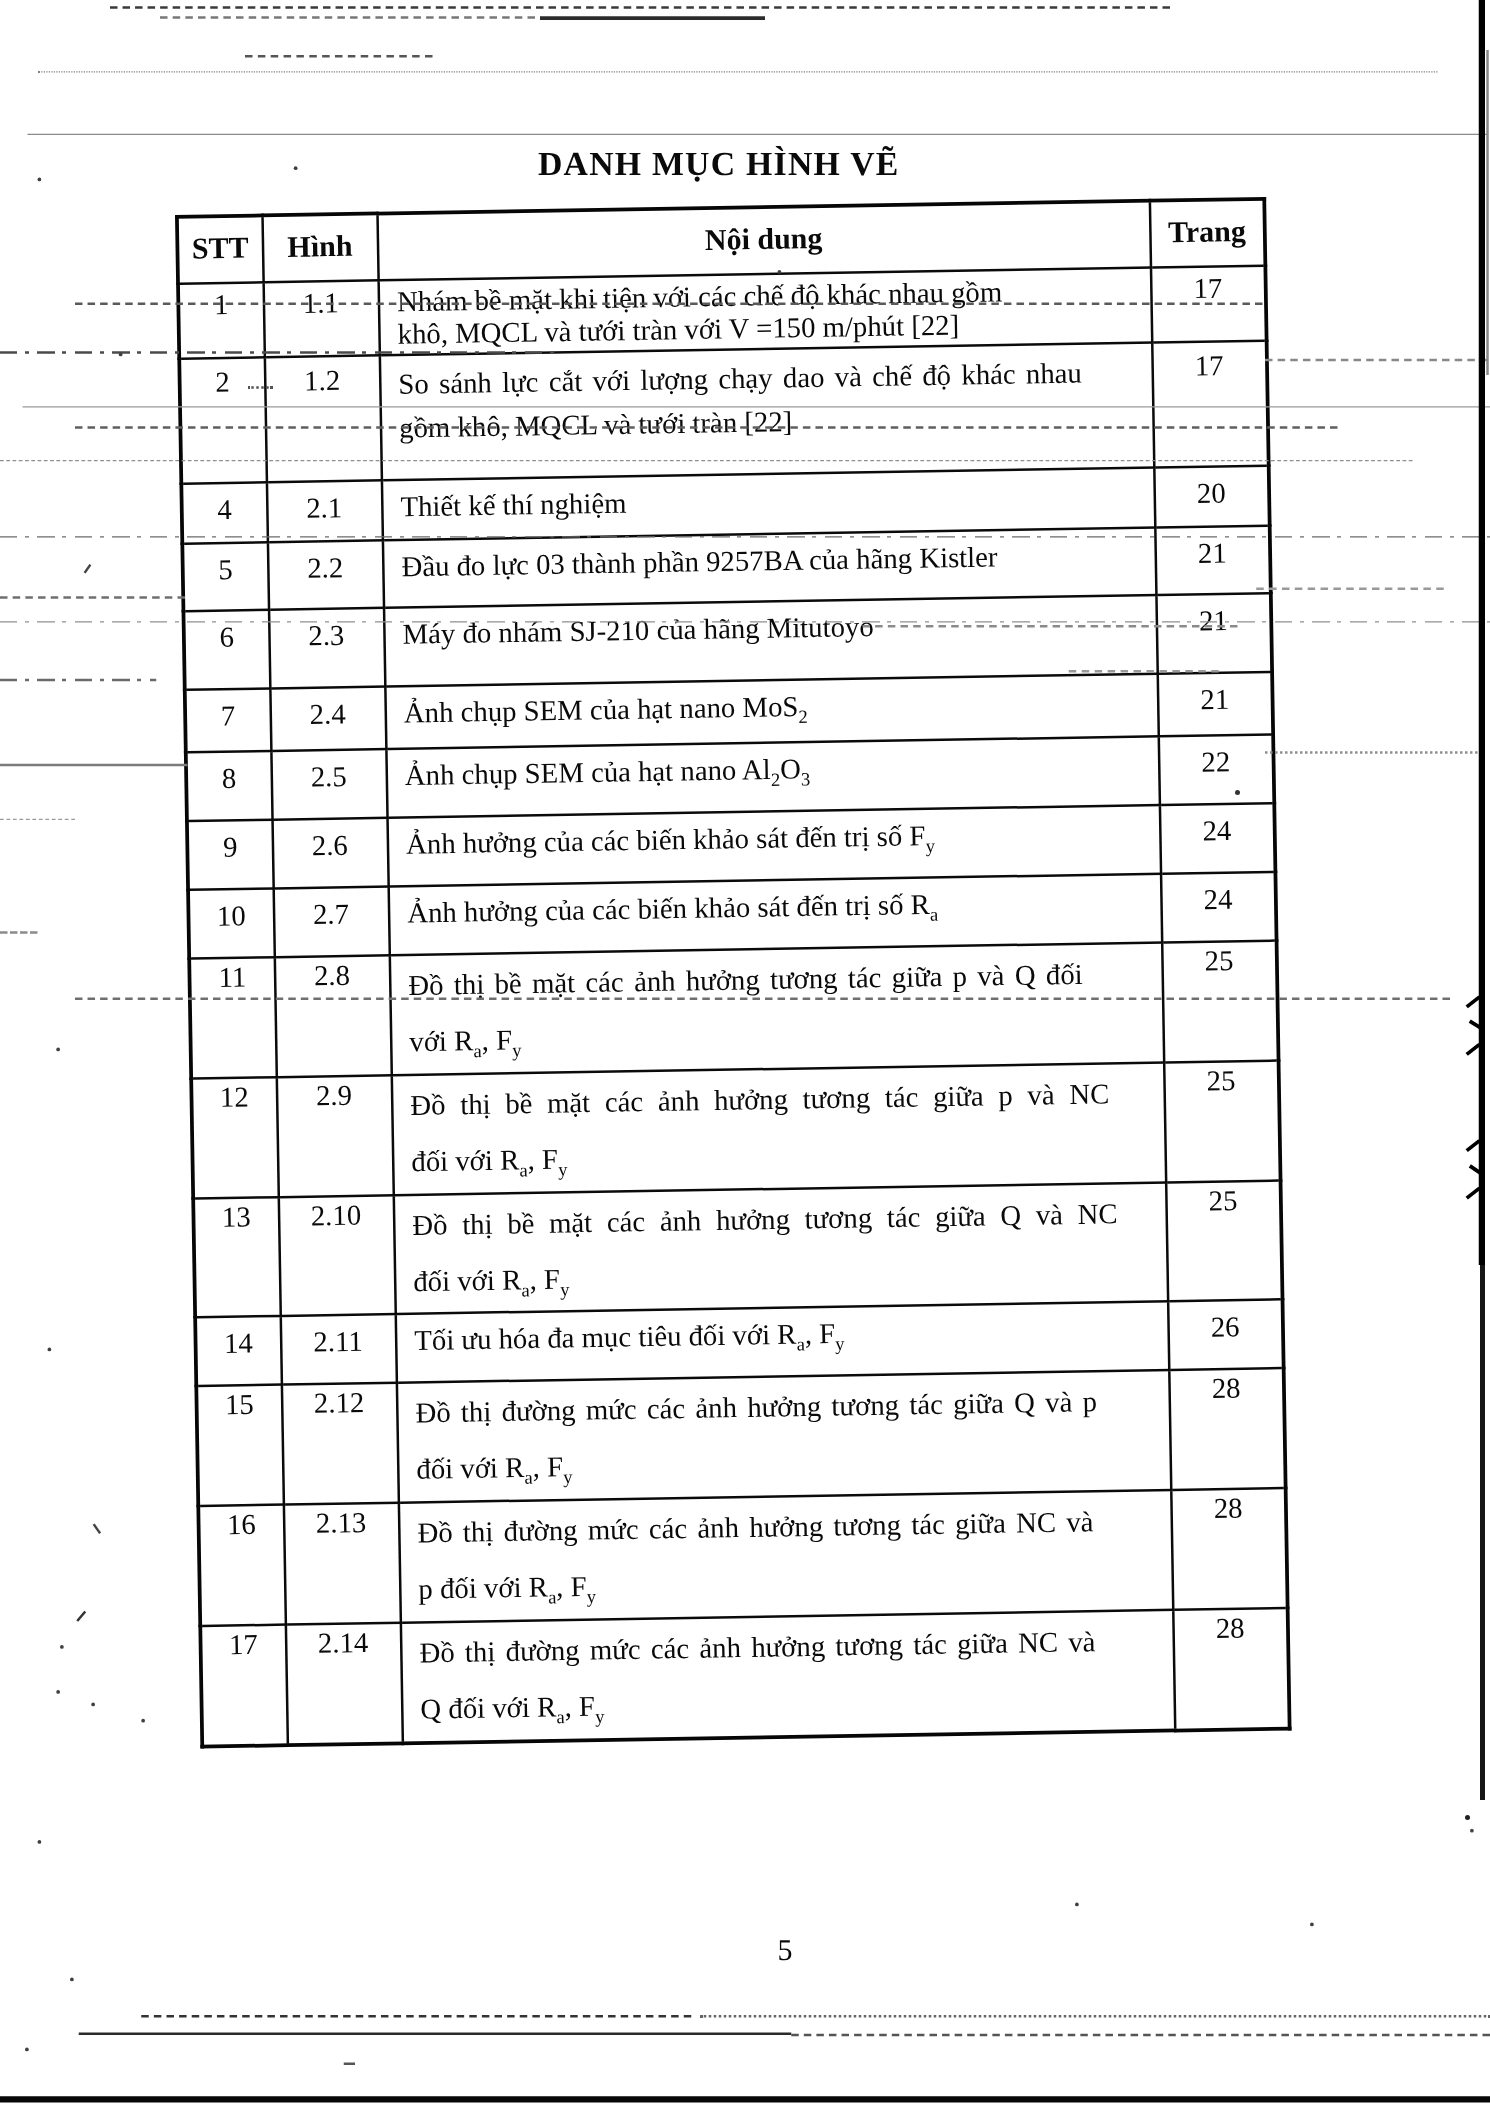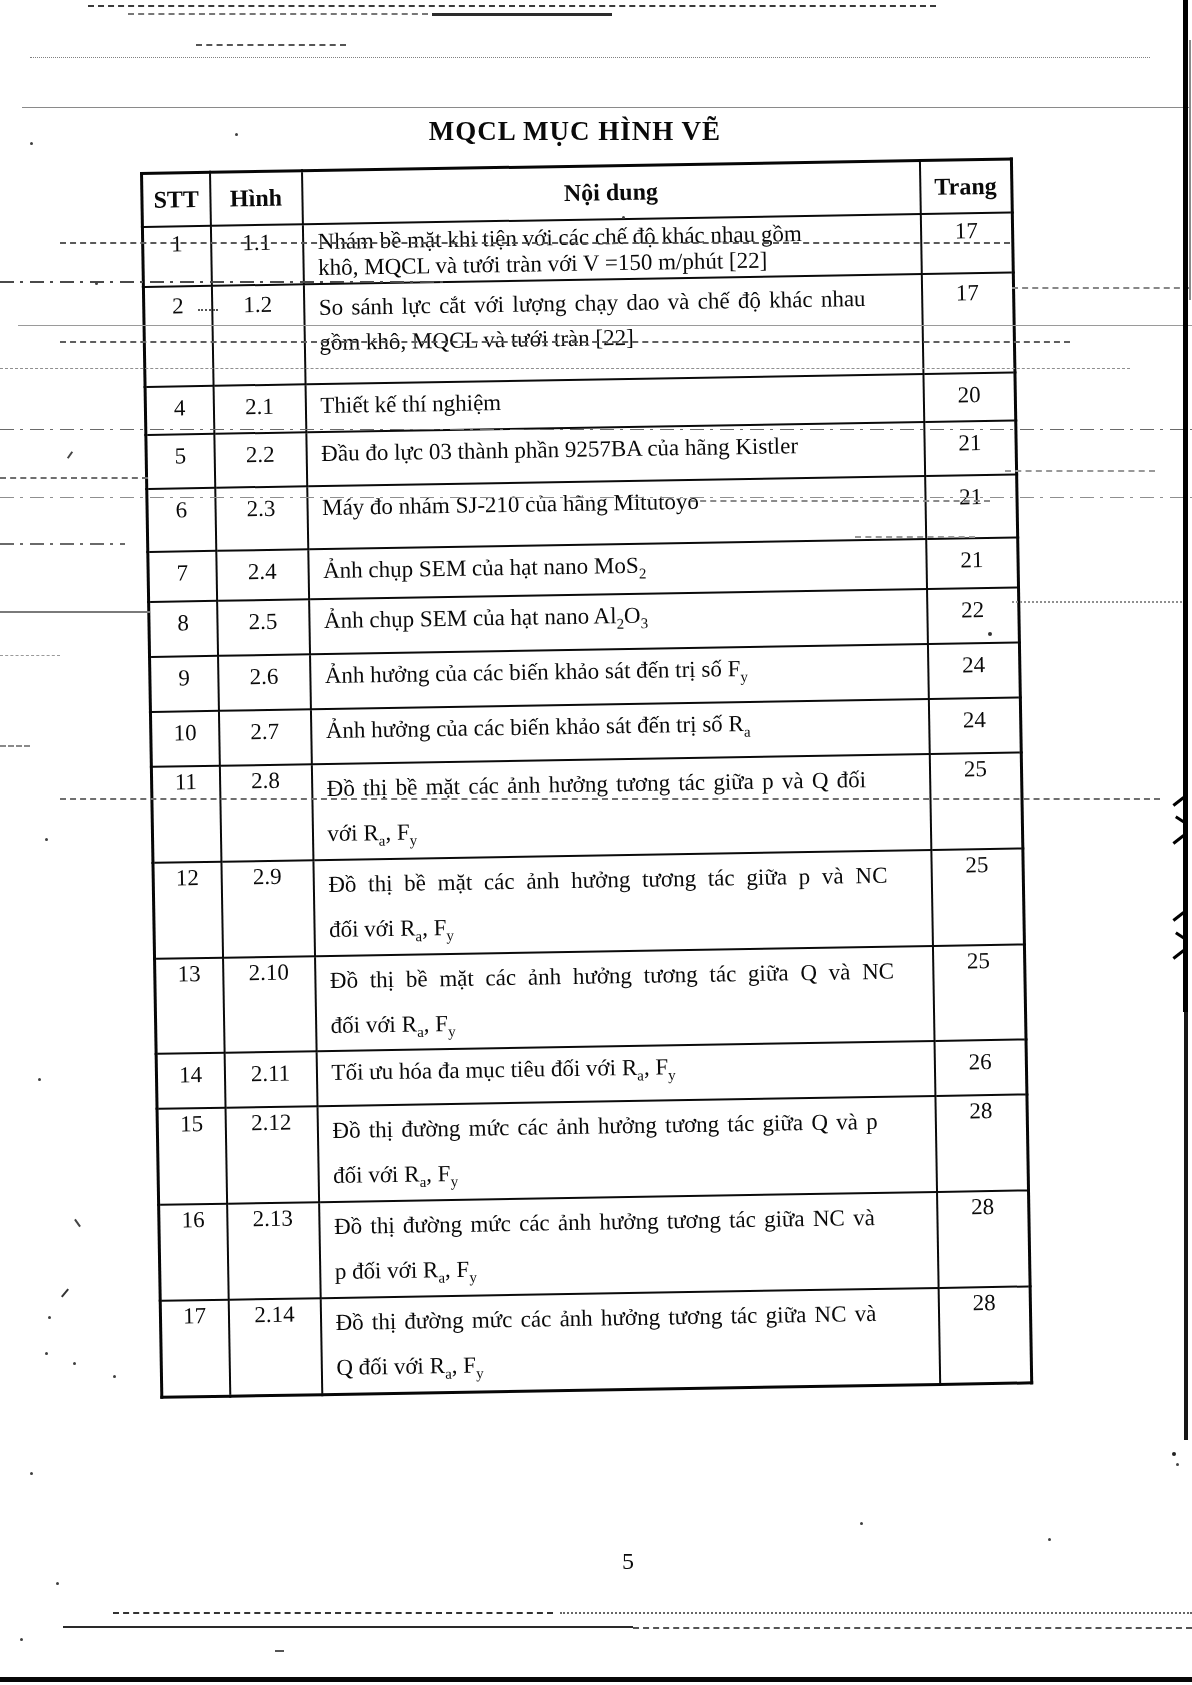--- a/index.html
+++ b/index.html
@@ -46,21 +46,21 @@
     text-align:center;font-size:24px;
   }
   .artifact{position:absolute;pointer-events:none;}
   .artifacts-layer{position:absolute;inset:0;pointer-events:none;z-index:5;}
 </style>
 </head>
 <body>
 
 <div class="page">
 
-  <div class="page-title">MQCL MỤC HÌNH VẼ</div>
+  <div class="page-title">DANH MỤC HÌNH VẼ</div>
 
   <table class="figures-table">
     <colgroup>
       <col style="width:68px">
         <col style="width:92px">
         <col style="width:618px">
         <col style="width:92px">
     </colgroup>
     <thead>
       <tr>

